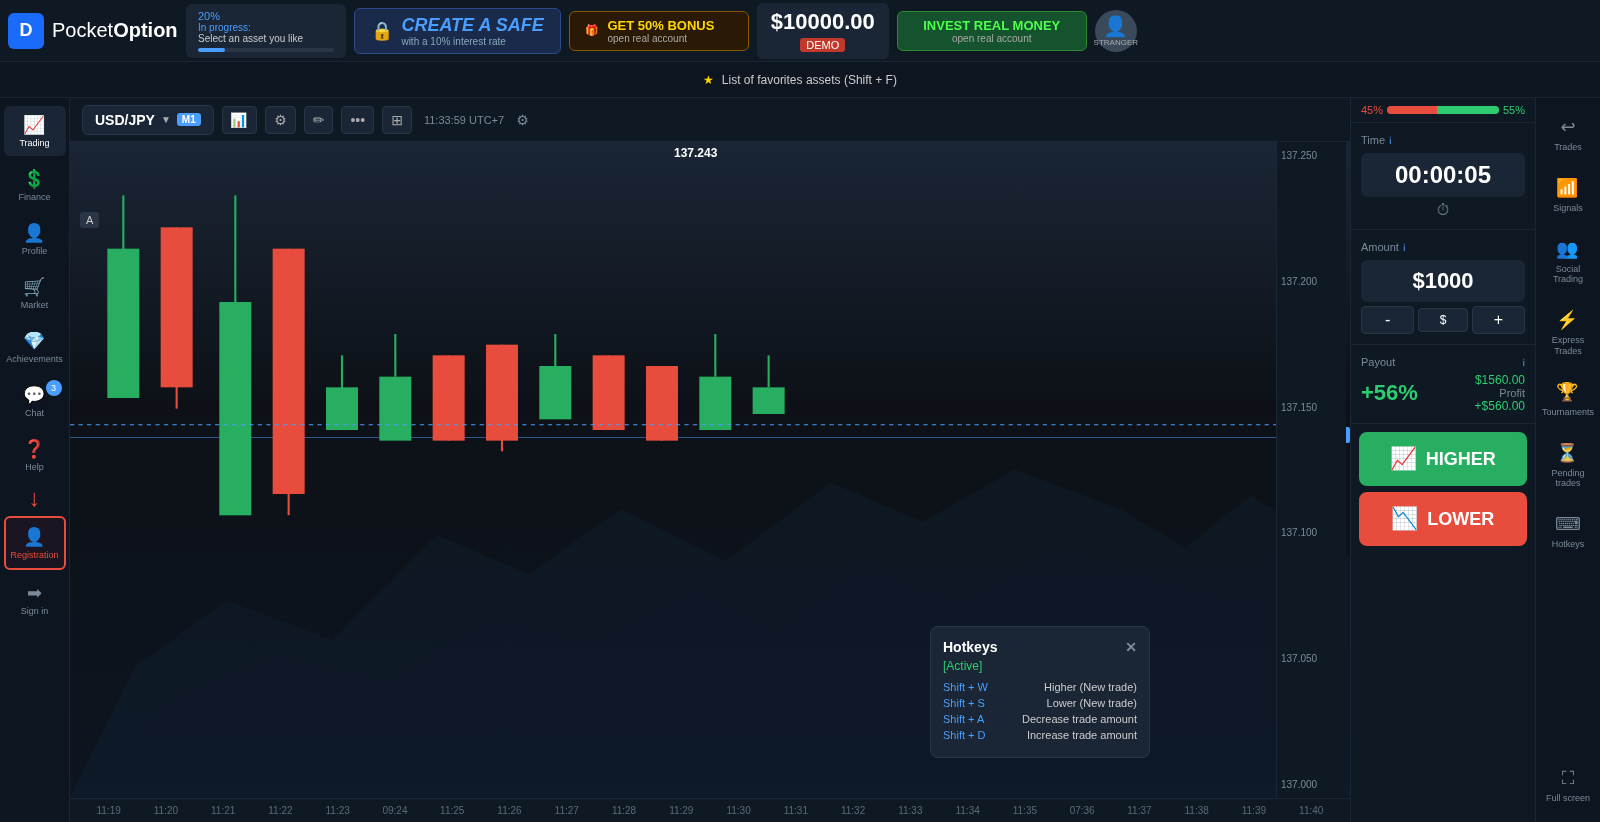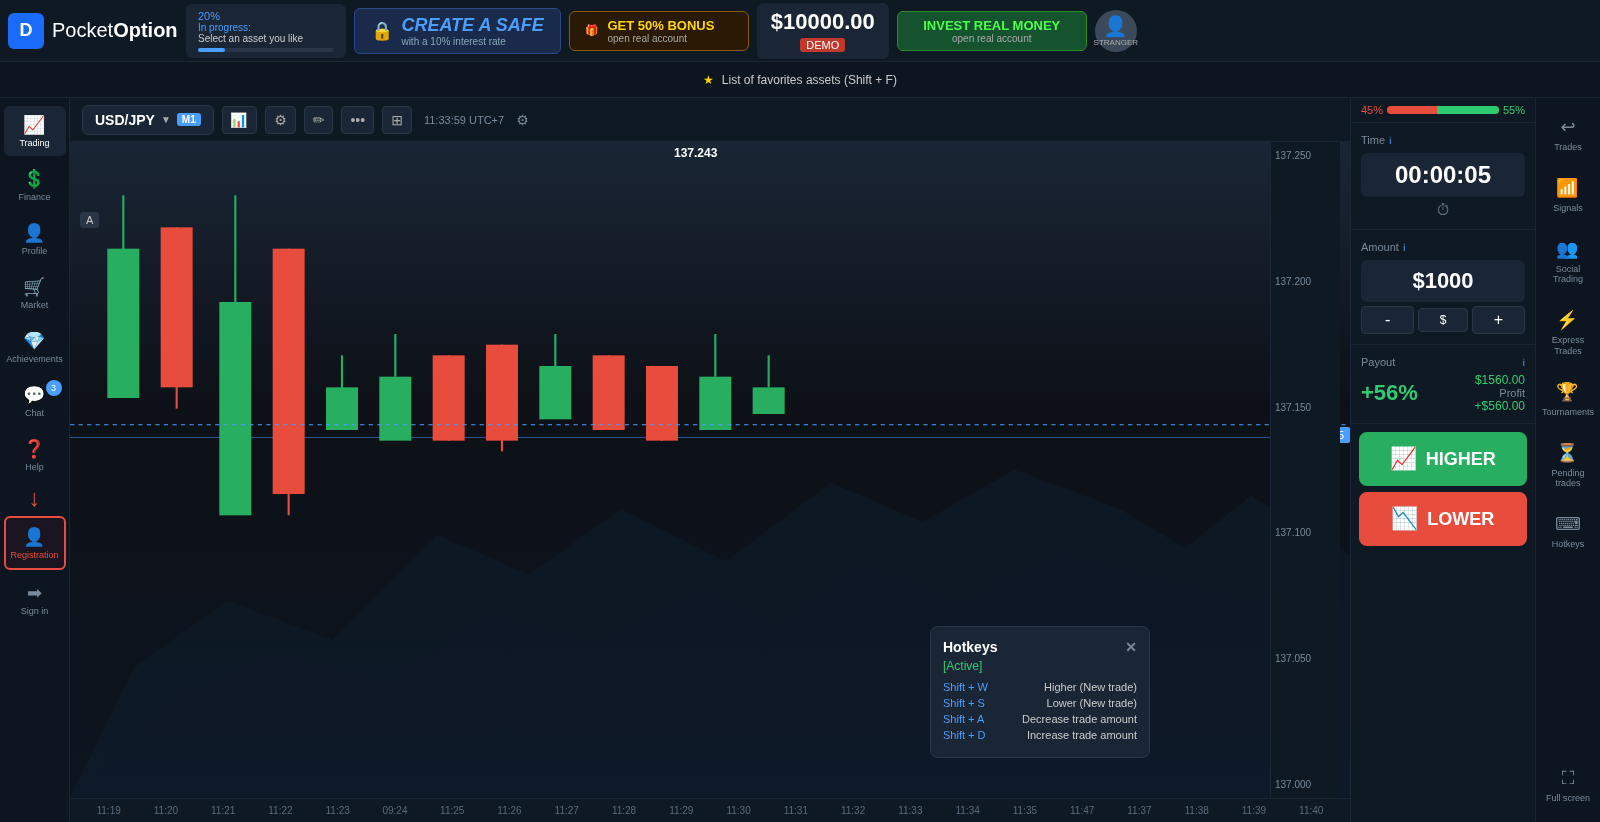--- a/index.html
+++ b/index.html
@@ -302,21 +302,21 @@
         <div class="hotkey-row">
           <span class="hotkey-key">Shift + A</span>
           <span>Decrease trade amount</span>
         </div>
         <div class="hotkey-row">
           <span class="hotkey-key">Shift + D</span>
           <span>Increase trade amount</span>
         </div>
       </div>
 
-      <div style="position:absolute;right:10px;top:0;bottom:0;width:70px;background:#0f1923;border-left:1px solid #1a2535;display:flex;flex-direction:column;justify-content:space-between;padding:8px 4px;font-size:10px;color:#7a8a9a;">
+      <div style="position:absolute;right:4px;top:0;bottom:0;width:70px;background:#0f1923;border-left:1px solid #1a2535;display:flex;flex-direction:column;justify-content:space-between;padding:8px 4px;font-size:10px;color:#7a8a9a;">
         <span>137.250</span>
         <span>137.200</span>
         <span>137.150</span>
         <span>137.100</span>
         <span>137.050</span>
         <span>137.000</span>
       </div>
     </div>
 
     <div class="time-axis">
@@ -330,21 +330,21 @@
       <span class="time-label">11:26</span>
       <span class="time-label">11:27</span>
       <span class="time-label">11:28</span>
       <span class="time-label">11:29</span>
       <span class="time-label">11:30</span>
       <span class="time-label">11:31</span>
       <span class="time-label">11:32</span>
       <span class="time-label">11:33</span>
       <span class="time-label">11:34</span>
       <span class="time-label">11:35</span>
-      <span class="time-label">11:47</span>
+      <span class="time-label">07:36</span>
       <span class="time-label">11:37</span>
       <span class="time-label">11:38</span>
       <span class="time-label">11:39</span>
       <span class="time-label">11:40</span>
     </div>
   </div>
 
   <div class="right-panel">
 
     <div class="progress-split">

